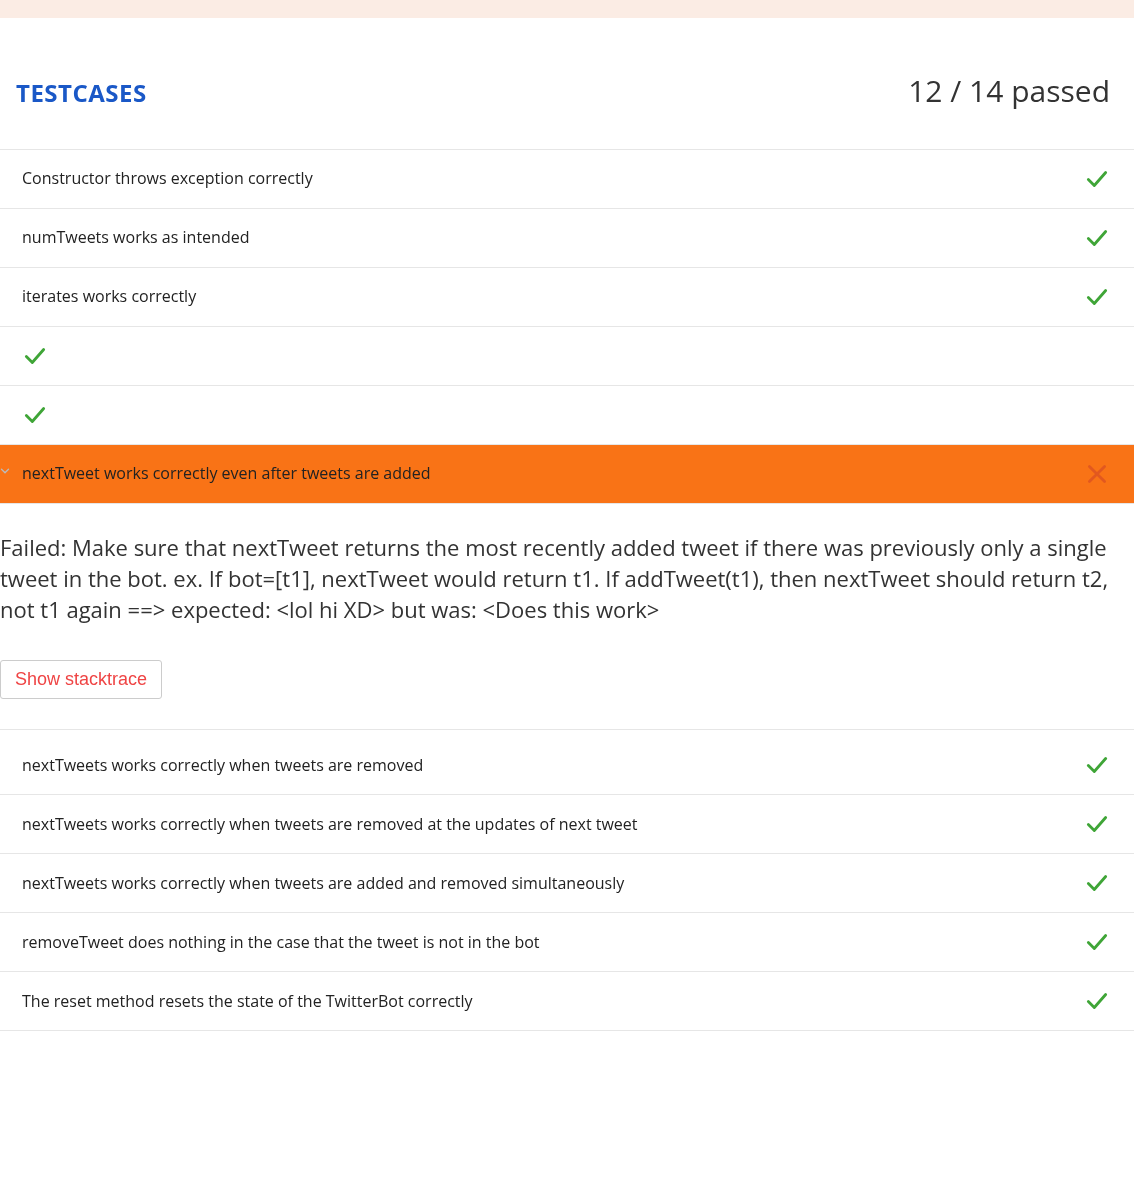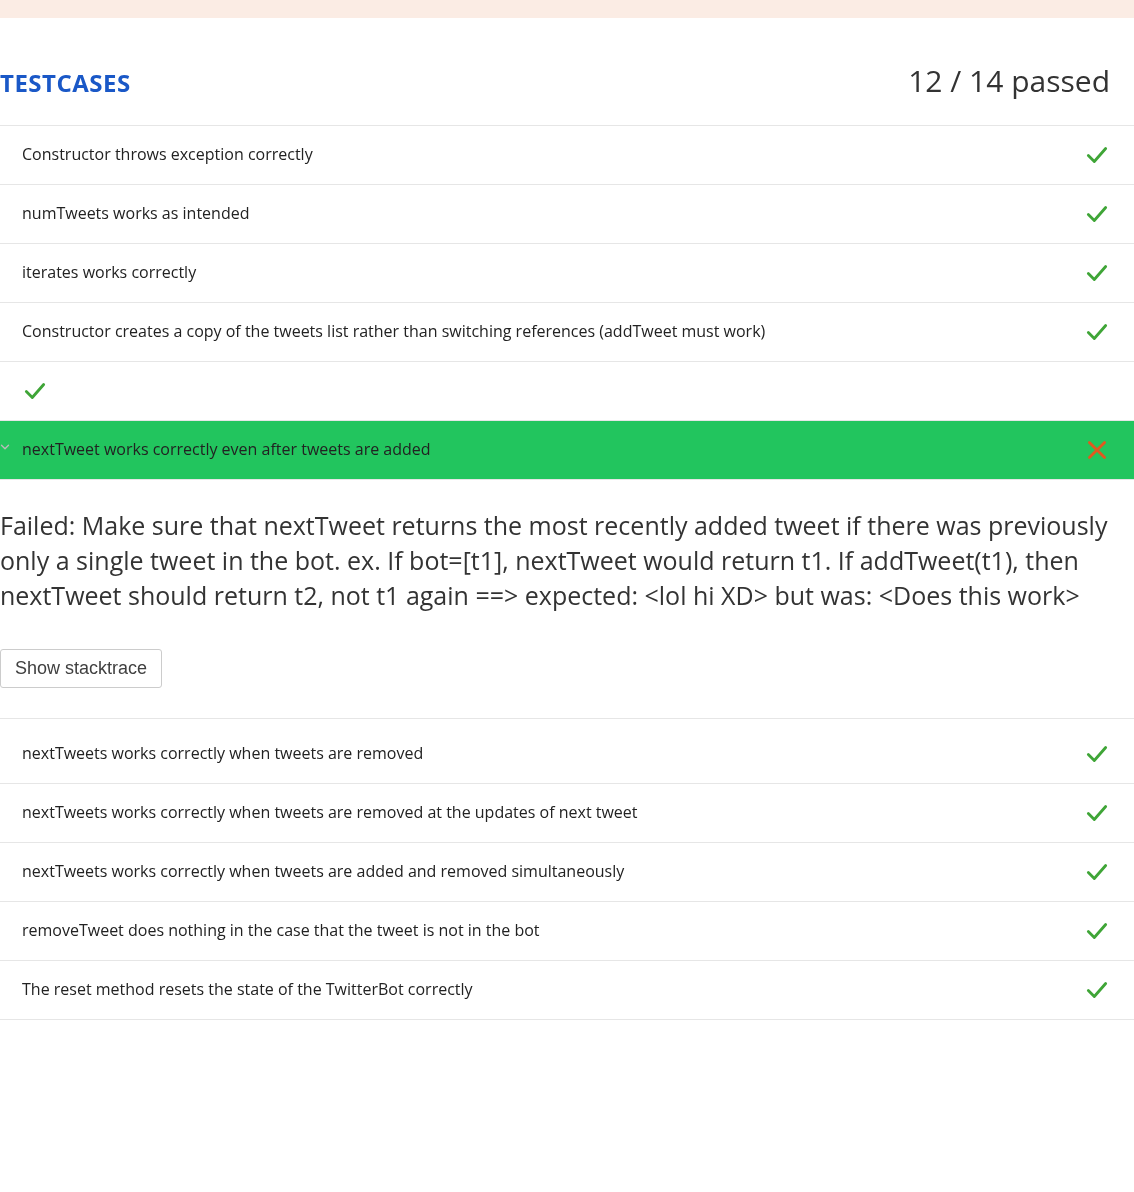--- a/index.html
+++ b/index.html
@@ -22,21 +22,21 @@
     height:18px;
     background:#fbece4;
   }
   .header-row{
     display:flex;
     align-items:baseline;
     justify-content:space-between;
     padding:42px 24px 24px 0;
   }
   .header-row h2{
-    margin:0;
+    margin:16px;
     font-size:24px;
     font-weight:700;
     letter-spacing:0.5px;
     color:var(--heading-blue);
   }
   .summary{
     font-size:30px;
     color:#333;
   }
   .test-list{
@@ -59,21 +59,21 @@
   }
   .test-row .status-icon{
     flex:0 0 auto;
     width:26px;
     height:26px;
     display:flex;
     align-items:center;
     justify-content:center;
   }
   .test-row.expanded{
-    background:#22c55e;
+    background:#f97316;
     position:relative;
   }
   .test-row.expanded::before{
     position:absolute;
     left:0;
     top:18px;
     font-size:16px;
     color:#bbb;
   }
   .chevron-open{
@@ -82,33 +82,33 @@
     top:19px;
     color:#bbb;
   }
   .chevron-open svg{display:block;}
   .detail-block{
     padding:28px 24px 4px 0;
     border-bottom:1px solid var(--row-border);
     background:#fff;
   }
   .detail-block .message{
-    font-size:25px;
+    font-size:22px;
     line-height:1.4;
     color:#333;
     margin:0 0 36px 0;
   }
   .stacktrace-btn{
     display:inline-block;
     border:1px solid #ccc;
     background:#fff;
     border-radius:3px;
     padding:8px 14px;
     font-size:18px;
-    color:#404040;
+    color:#ef4444;
     cursor:pointer;
     margin-bottom:26px;
   }
   .row-spacer{
     height:6px;
     background:#fff;
   }
   .icon-pass svg path{stroke:var(--pass);}
   .icon-fail svg path{stroke:var(--fail);}
 </style>
@@ -141,21 +141,20 @@
     </div>
     <div class="test-row">
       <div class="name">iterates works correctly</div>
       <div class="status-icon icon-pass">
         <svg width="26" height="26" viewBox="0 0 24 24" fill="none">
           <path d="M4 12.5 L9.5 18 L20 6" stroke-width="2.6" stroke-linecap="round" stroke-linejoin="round"></path>
         </svg>
       </div>
     </div>
     <div class="test-row">
-      <div class="name">Constructor creates a copy of the tweets list rather than switching references (addTweet must work)</div>
       <div class="status-icon icon-pass">
         <svg width="26" height="26" viewBox="0 0 24 24" fill="none">
           <path d="M4 12.5 L9.5 18 L20 6" stroke-width="2.6" stroke-linecap="round" stroke-linejoin="round"></path>
         </svg>
       </div>
     </div>
     <div class="test-row">
       <div class="status-icon icon-pass">
         <svg width="26" height="26" viewBox="0 0 24 24" fill="none">
           <path d="M4 12.5 L9.5 18 L20 6" stroke-width="2.6" stroke-linecap="round" stroke-linejoin="round"></path>

